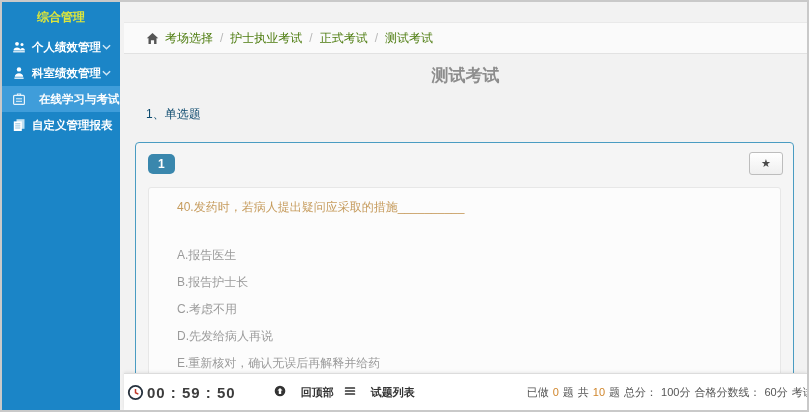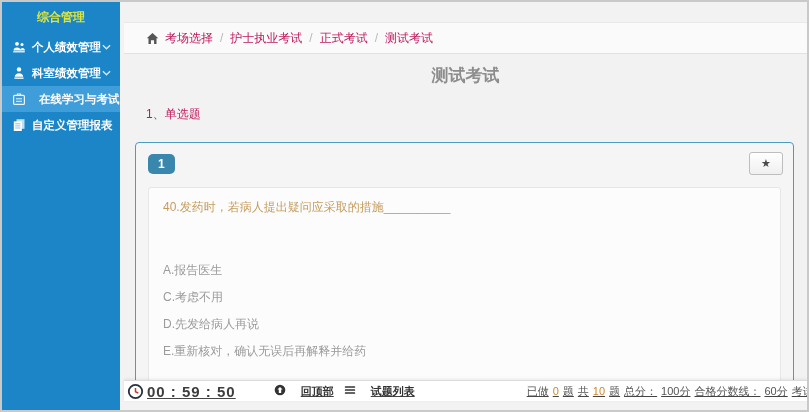--- a/index.html
+++ b/index.html
@@ -15,43 +15,43 @@
   .side-item .s-label { margin-left:6px; font-size:11.5px; font-weight:bold; color:#ffffff; white-space:nowrap; }
   .side-item .s-chevron { margin-left:auto; display:flex; }
   .side-item.active { background:#3f9dda;gap:7px; }
 
   
   .main { position:absolute; left:122px; right:0; top:0; bottom:29px; background:#f2f2f2; overflow:hidden; }
   .breadcrumb-bar { position:absolute; top:20px; left:0; right:0; height:32px; background:#fafafa;
     border-top:1px solid #e9e9e9; border-bottom:1px solid #e2e2e2; display:flex; align-items:center;
     padding-left:22px; font-size:12px; color:#9d9d9d; }
   .bc-sep { margin:0 7px; color:#b8b8b8; }
-  .bc-item { color:#be185d; cursor:pointer; }
+  .bc-item { color:#4d7c0f; cursor:pointer; }
   .bc-home { display:flex; margin-right:6px; }
   .page-title { position:absolute; top:62px; left:0; right:0; text-align:center; font-size:17px; font-weight:bold; color:#8d8d8d; }
-  .section-label { position:absolute; top:104px; left:22px; font-size:12px; color:#be185d;text-align:center; }
+  .section-label { position:absolute; top:104px; left:22px; font-size:12px; color:#0c4a6e;text-align:center; }
 
   
   .question-card { position:absolute; left:11px; right:13px; top:140px; bottom:-4px;
     border:1px solid #4a9cc2; border-radius:4px; background:#f5f5f5; }
   .q-badge { position:absolute; left:12px; top:11px; background:#3a87ad; color:#fff; font-size:12px; font-weight:bold;
     padding:3px 10px; border-radius:5px; }
   .star-btn { position:absolute; right:10px; top:9px; width:34px; height:23px; background:linear-gradient(#ffffff,#efefef);
     border:1px solid #bdbdbd; border-radius:3px; display:flex; align-items:center; justify-content:center;
     font-size:11px; color:#4a4a4a; cursor:pointer; }
   .inner-block { position:absolute; left:12px; right:12px; top:44px; bottom:-6px; background:#fcfcfc;
-    border:1px solid #e7e7e7; border-radius:3px; padding:11px 14px; overflow:hidden; }
+    border:1px solid #e7e7e7; border-radius:3px; padding:11px 28px; overflow:hidden; }
   .question-text { font-size:12px; color:#c69c5e; }
-  .options { margin-top:41px; }
+  .options { margin-top:26px; }
   .option-row { font-size:12px; color:#9b9b9b; line-height:27px; cursor:pointer; white-space:nowrap; }
 
   
-  .footer { position:absolute; left:122px; right:0; bottom:9px; height:21px; background:#ffffff;
+  .footer { position:absolute; left:122px; right:0; bottom:0; height:37px; background:#ffffff;
     border-top:1px solid #dcdcdc; box-shadow:0 -1px 3px rgba(0,0,0,.08);
-    display:flex; align-items:center; font-size:11px; color:#444;text-decoration:underline; }
+    display:flex; align-items:center; font-size:11px; color:#444; }
   .clock-wrap { margin-left:3px; display:flex; }
   .timer-text { margin-left:3px; font-size:15px; font-weight:bold; color:#3d3d3d; letter-spacing:1px; white-space:nowrap; }
   .foot-link { display:flex; align-items:center; gap:15px; color:#333; font-weight:bold; cursor:pointer; white-space:nowrap; }
   .foot-link.top { margin-left:38px; }
   .foot-link.list { margin-left:10px; }
   .stats { margin-left:112px; display:flex; align-items:center; gap:4px; color:#555; white-space:nowrap; }
   .stats .hl { color:#d0862c; }
 </style>
 </head>
 <body>
@@ -141,20 +141,21 @@
 
     <div class="question-card">
       <span class="q-badge">1</span>
       <span class="star-btn">
         <span>★</span>
       </span>
       <div class="inner-block">
         <div class="question-text">40.发药时，若病人提出疑问应采取的措施__________</div>
         <div class="options">
           <div class="option-row">A.报告医生</div>
+          <div class="option-row">B.报告护士长</div>
           <div class="option-row">C.考虑不用</div>
           <div class="option-row">D.先发给病人再说</div>
           <div class="option-row">E.重新核对，确认无误后再解释并给药</div>
         </div>
       </div>
     </div>
   </div>
 
   <div class="footer">
     <span class="clock-wrap">

